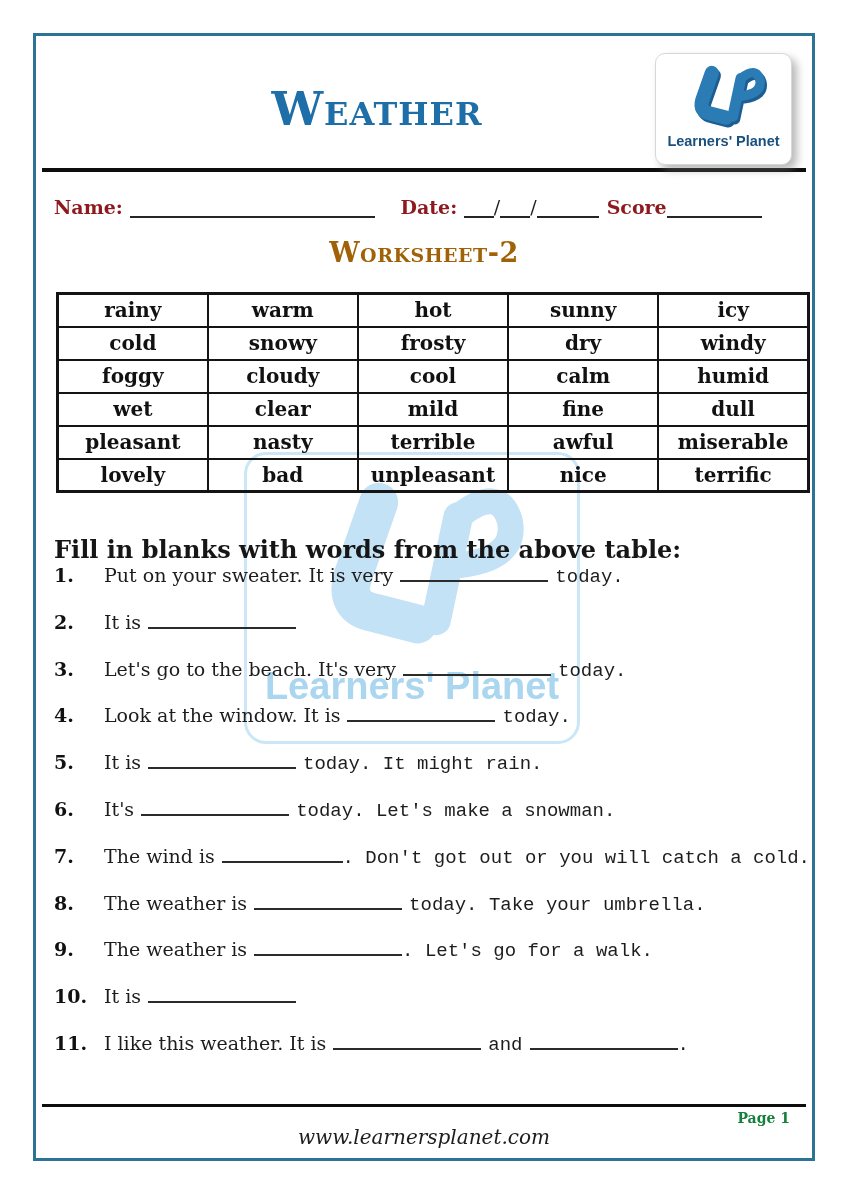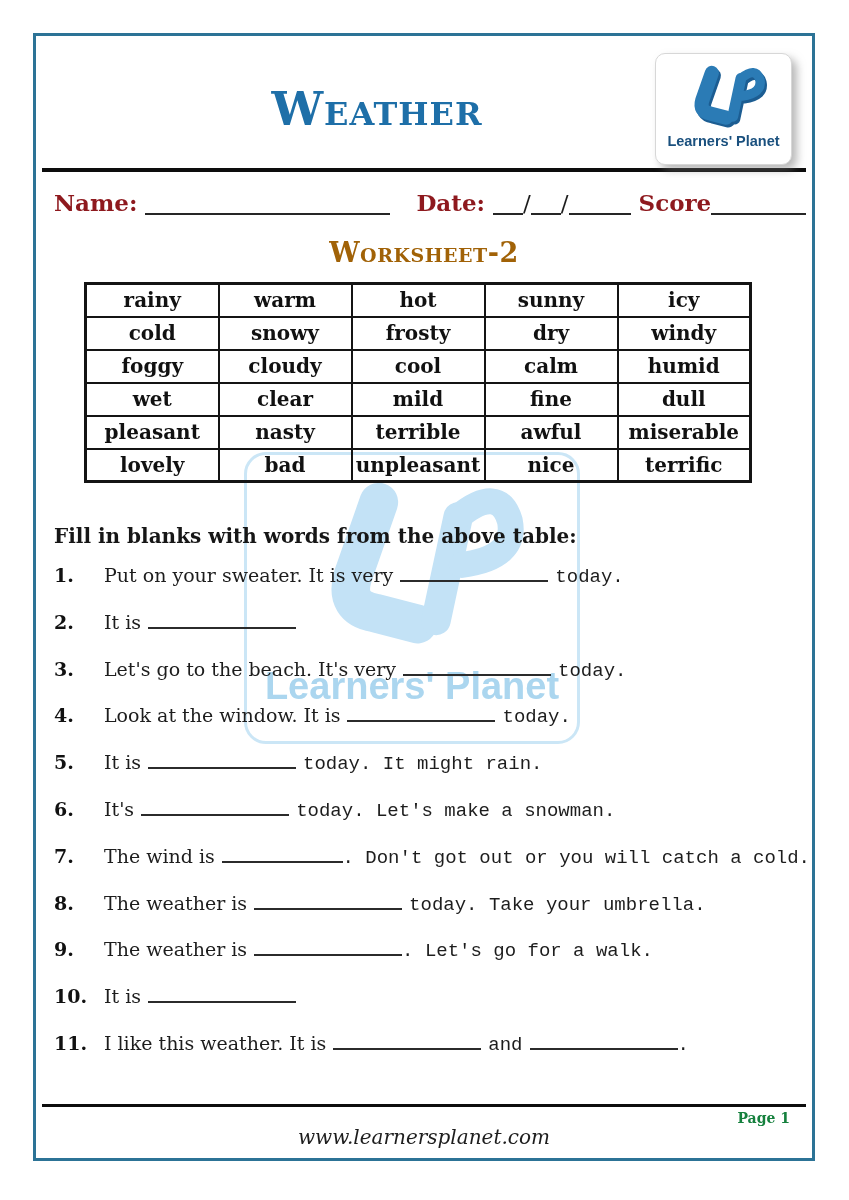--- a/index.html
+++ b/index.html
@@ -21,62 +21,62 @@
     text-align:center; z-index:2;
   }
   .logo-box svg { display:block; margin:6px auto 0 auto; }
   .logo-label {
     font-family:"Liberation Sans", sans-serif; font-weight:bold;
     font-size:14.5px; color:#1A507E; margin-top:1px;
   }
   .divider { position:absolute; left:6px; top:132px; width:764px; height:4px; background:#0d0d0d; }
   
   .info-line {
-    position:absolute; left:18px; top:153px; width:740px;
-    font-size:23px; font-weight:bold; color:#8E191E; white-space:nowrap;
+    position:absolute; left:18px; top:160px; width:740px;
+    font-size:19px; font-weight:bold; color:#8E191E; white-space:nowrap;
   }
   .uline { display:inline-block; border-bottom:2px solid #262626; vertical-align:-4px; }
   .u-name { width:245px; }
   .u-d1, .u-d2 { width:30px; }
   .u-d3 { width:62px; }
   .u-score { width:95px; }
   .slash { color:#1c1c1c; font-weight:normal; }
   .date-label { margin-left:26px; }
   .score-label { margin-left:8px; }
   .worksheet-label {
     position:absolute; left:0; top:201px; width:100%; text-align:center;
     font-variant:small-caps; font-weight:bold; font-size:27px; letter-spacing:0.5px;
     color:#a16207;
   }
   
   .word-table {
-    position:absolute; left:20px; top:246px; width:668px; height:200px;
-    border-collapse:collapse; z-index:1;margin-left:28px;
+    position:absolute; left:20px; top:256px; width:754px; height:200px;
+    border-collapse:collapse; z-index:1;
   }
   .word-table td {
     border:2px solid #141414; text-align:center; vertical-align:middle;
     font-size:20px; font-weight:bold; color:#111; height:33px; width:20%;
     background:transparent;
   }
   .word-table { border:3px solid #141414; }
   
   .watermark {
     position:absolute; left:208px; top:416px; width:336px; height:292px;
     border:3px solid #CBE6F6; border-radius:22px; z-index:0;
     background:rgba(255,255,255,0.35); text-align:center;
   }
   .watermark svg { display:block; margin:12px auto 0 auto; }
   .wm-label {
     font-family:"Liberation Sans", sans-serif; font-weight:bold;
     font-size:38px; color:#ABD6EF; white-space:nowrap; margin-top:2px;
   }
   
   .instructions {
-    position:absolute; left:18px; top:488px; width:740px;
-    font-size:20px; font-weight:bold; color:#161616; z-index:1;
+    position:absolute; left:18px; top:499px; width:740px;
+    font-size:24px; font-weight:bold; color:#161616; z-index:1;
   }
   .questions { position:absolute; left:18px; top:528px; width:756px; z-index:1; }
   .q { display:flex; align-items:baseline; height:46.8px; font-size:19px; color:#1d1d1d; white-space:nowrap; }
   .qnum { flex:0 0 50px; font-weight:bold; font-size:19px; color:#111; }
   .q-blank {
     display:inline-block; width:148px; border-bottom:2px solid #2b2b2b;
     vertical-align:-3px; margin-left:7px;
   }
   .q-post, .q-mid { margin-left:7px;font-family:Liberation Mono, monospace; }
   .q-post.tight { margin-left:0; }

